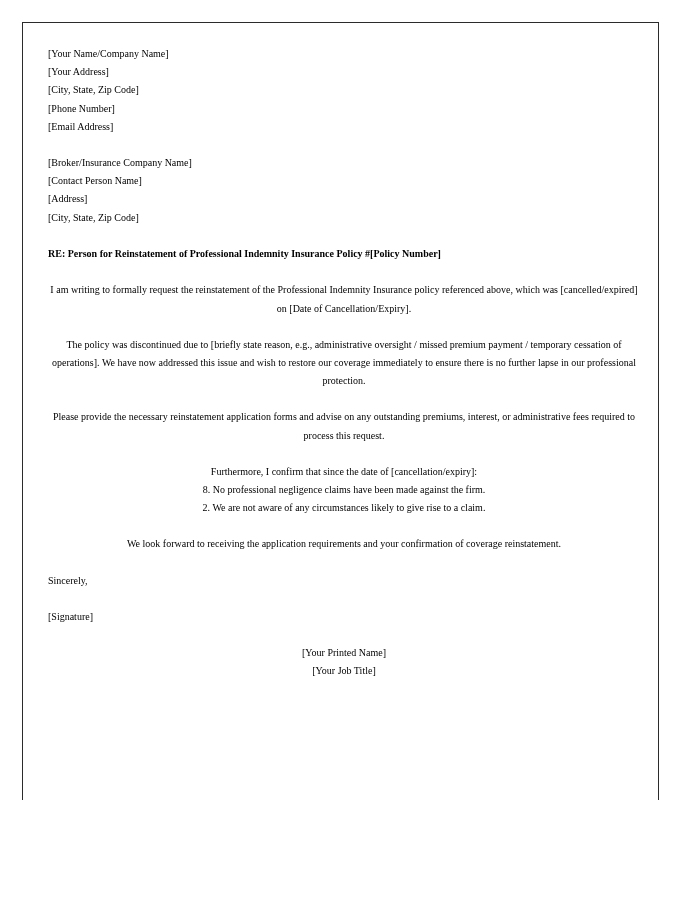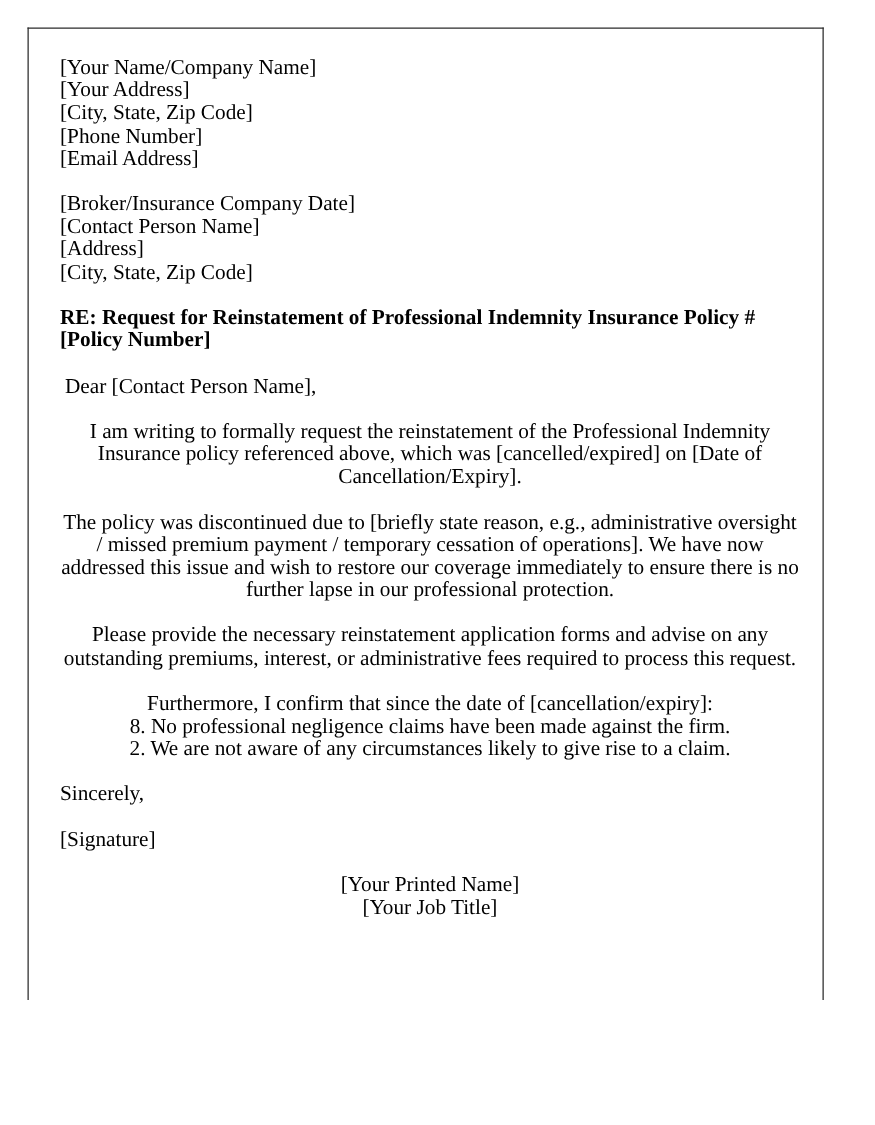--- a/index.html
+++ b/index.html
@@ -27,21 +27,21 @@
     border-bottom: none;
     box-sizing: border-box;
     background: #ffffff;
   }
 
   .letter-body {
     position: absolute;
     left: 25px;
     top: 22px;
     width: 592px;
-    font-size: 17px;
+    font-size: 10px;
     line-height: 18.2px;
     font-family: Liberation Serif, serif;
   }
 
   .block {
     margin: 0 0 18px 0;
     padding: 0;
   }
 
   .addr-line {
@@ -87,42 +87,42 @@
     <div class="block">
       <span class="addr-line">[Your Name/Company Name]</span>
       <span class="addr-line">[Your Address]</span>
       <span class="addr-line">[City, State, Zip Code]</span>
       <span class="addr-line">[Phone Number]</span>
       <span class="addr-line">[Email Address]</span>
     </div>
 
 
     <div class="block">
-      <span class="addr-line">[Broker/Insurance Company Date]</span>
+      <span class="addr-line">[Broker/Insurance Company Name]</span>
       <span class="addr-line">[Contact Person Name]</span>
       <span class="addr-line">[Address]</span>
       <span class="addr-line">[City, State, Zip Code]</span>
     </div>
 
-    <p class="subject">RE: Request for Reinstatement of Professional Indemnity Insurance Policy #[Policy Number]</p>
+    <p class="subject">RE: Person for Reinstatement of Professional Indemnity Insurance Policy #[Policy Number]</p>
 
-    <p class="salutation">Dear [Contact Person Name],</p>
 
     <p class="para">I am writing to formally request the reinstatement of the Professional Indemnity Insurance policy referenced above, which was [cancelled/expired] on [Date of Cancellation/Expiry].</p>
 
     <p class="para">The policy was discontinued due to [briefly state reason, e.g., administrative oversight / missed premium payment / temporary cessation of operations]. We have now addressed this issue and wish to restore our coverage immediately to ensure there is no further lapse in our professional protection.</p>
 
     <p class="para">Please provide the necessary reinstatement application forms and advise on any outstanding premiums, interest, or administrative fees required to process this request.</p>
 
     <p class="para">
       <span class="list-line">Furthermore, I confirm that since the date of [cancellation/expiry]:</span>
       <span class="list-line">8. No professional negligence claims have been made against the firm.</span>
       <span class="list-line">2. We are not aware of any circumstances likely to give rise to a claim.</span>
     </p>
 
+    <p class="para">We look forward to receiving the application requirements and your confirmation of coverage reinstatement.</p>
 
     <p class="closing">Sincerely,</p>
 
     <p class="closing">[Signature]</p>
 
     <div class="block sig-block">
       <span class="addr-line">[Your Printed Name]</span>
       <span class="addr-line">[Your Job Title]</span>
     </div>
 

